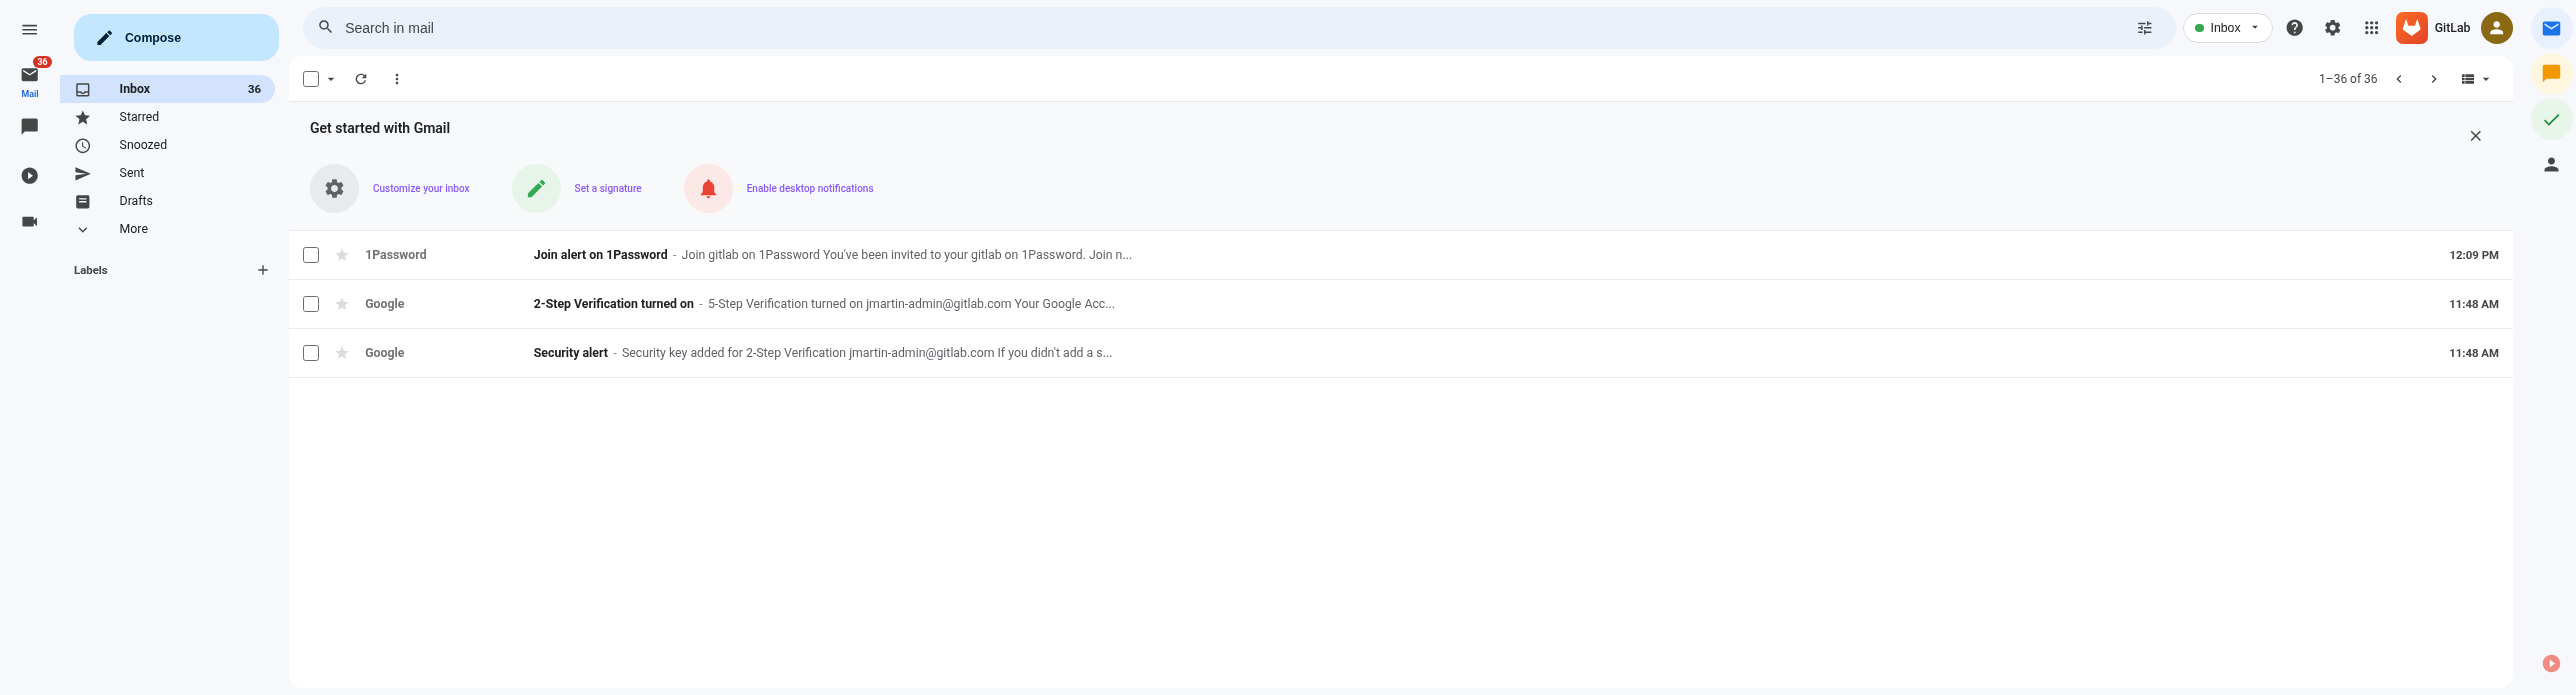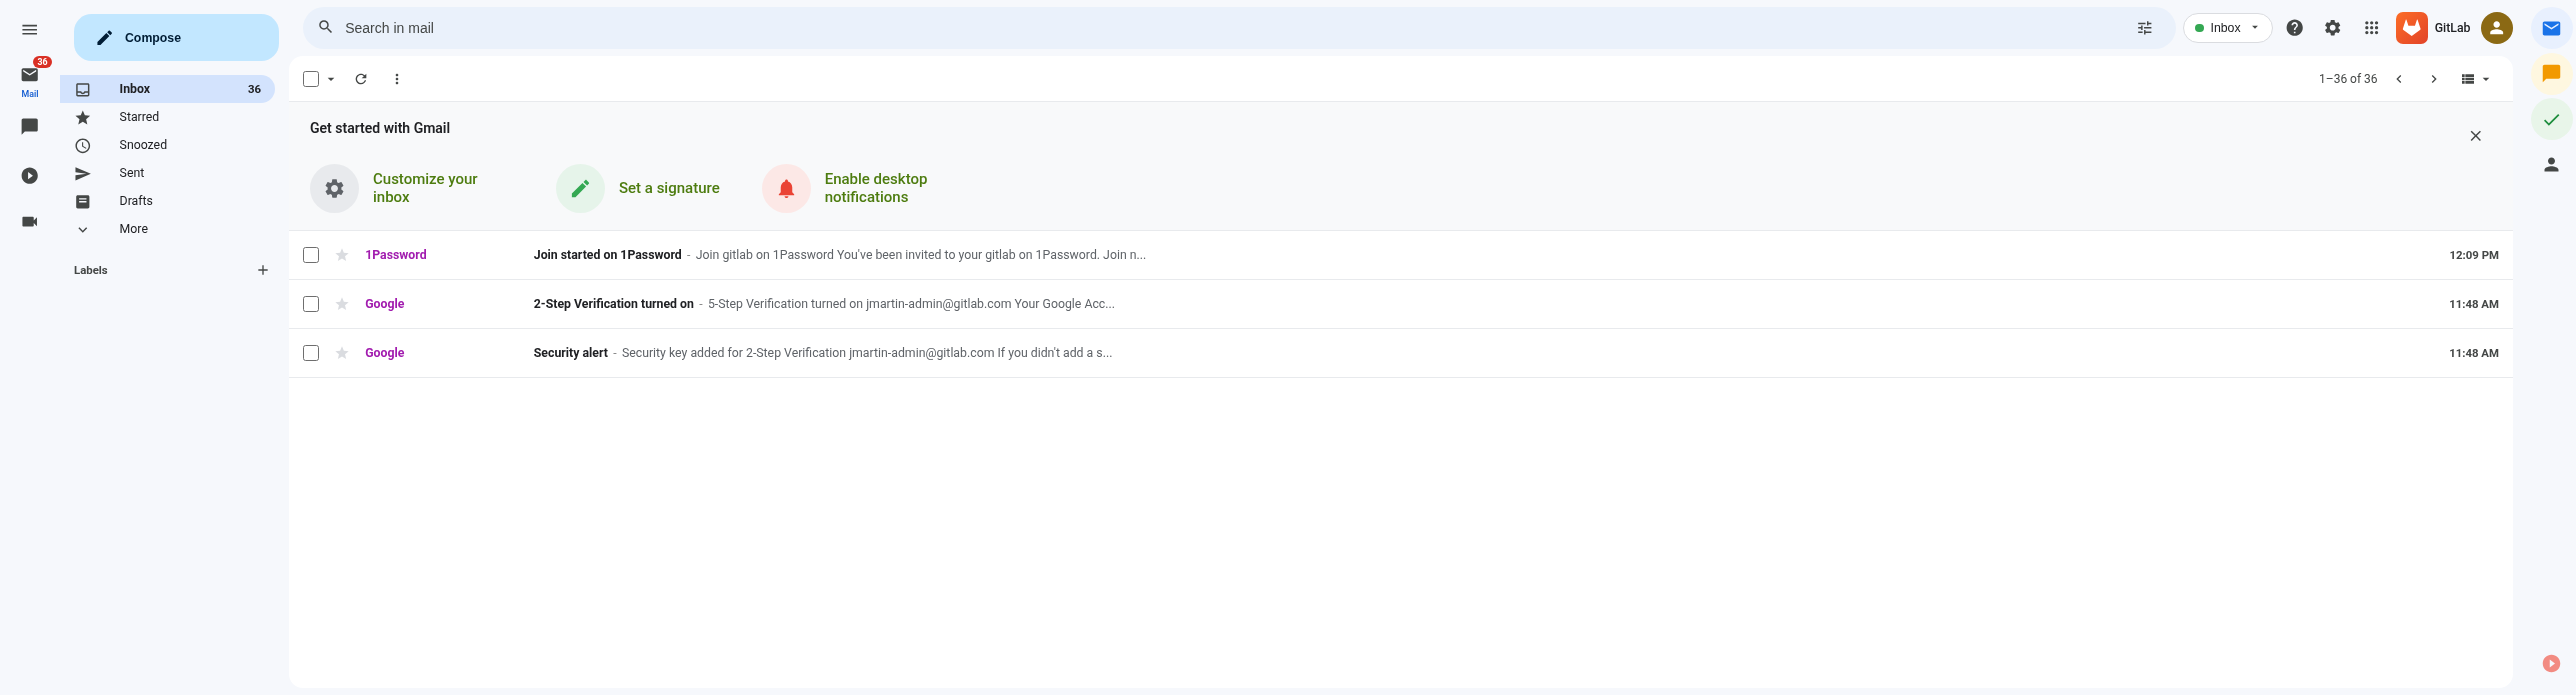--- a/index.html
+++ b/index.html
@@ -323,22 +323,22 @@
       display: flex;
       align-items: center;
       justify-content: center;
       flex-shrink: 0;
     }
     .gs-icon.gray { background: #e8eaed; }
     .gs-icon.green { background: #e6f4ea; }
     .gs-icon.pink { background: #fce8e6; }
     .gs-icon svg { width: 23px; height: 23px; }
     .gs-text {
-      font-size: 15px;
-      color: #4d7c0f;
+      font-size: 10px;
+      color: #8b5cf6;
       font-weight: 500;
       max-width: 141px;
     }
     .close-banner-btn {
       margin-left: auto;
       width: 32px; height: 32px;
       border: none; background: none;
       border-radius: 50%;
       cursor: pointer;
       display: flex; align-items: center; justify-content: center;
@@ -371,21 +371,21 @@
       cursor: pointer;
       display: flex; align-items: center; justify-content: center;
       flex-shrink: 0;
       border-radius: 50%;
     }
     .email-row .star-btn svg { width: 16px; height: 16px; fill: #dadce0; }
     .email-sender {
       width: 158px;
       font-size: 12.3px;
       font-weight: 700;
-      color: #a21caf;
+      color: #737373;
       flex-shrink: 0;
       white-space: nowrap;
       overflow: hidden;
       text-overflow: ellipsis;
     }
     .email-subject-body {
       flex: 1;
       display: flex;
       gap: 5.3px;
       overflow: hidden;
@@ -694,21 +694,21 @@
 
       <div class="email-row unread">
         <div class="row-checkbox"></div>
         <button class="star-btn">
           <svg viewBox="0 0 24 24">
               <path d="M12 17.27L18.18 21l-1.64-7.03L22 9.24l-7.19-.61L12 2 9.19 8.63 2 9.24l5.46 4.73L5.82 21z"></path>
             </svg>
         </button>
         <span class="email-sender">1Password</span>
         <div class="email-subject-body">
-          <span class="email-subject">Join started on 1Password</span>
+          <span class="email-subject">Join alert on 1Password</span>
           <span class="email-separator"> - </span>
           <span class="email-body-preview">Join gitlab on 1Password You've been invited to your gitlab on 1Password. Join n...</span>
         </div>
         <span class="email-time">12:09 PM</span>
       </div>
 
       <div class="email-row unread">
         <div class="row-checkbox"></div>
         <button class="star-btn">
           <svg viewBox="0 0 24 24">

